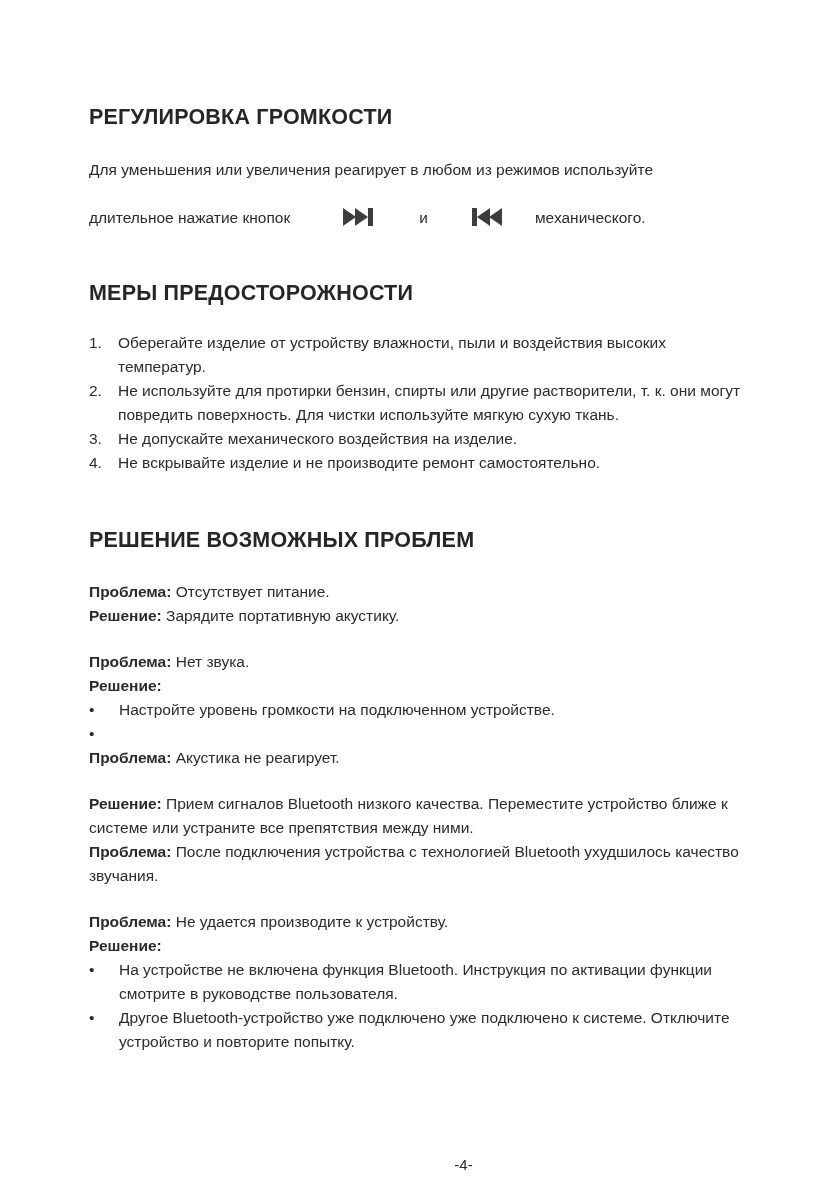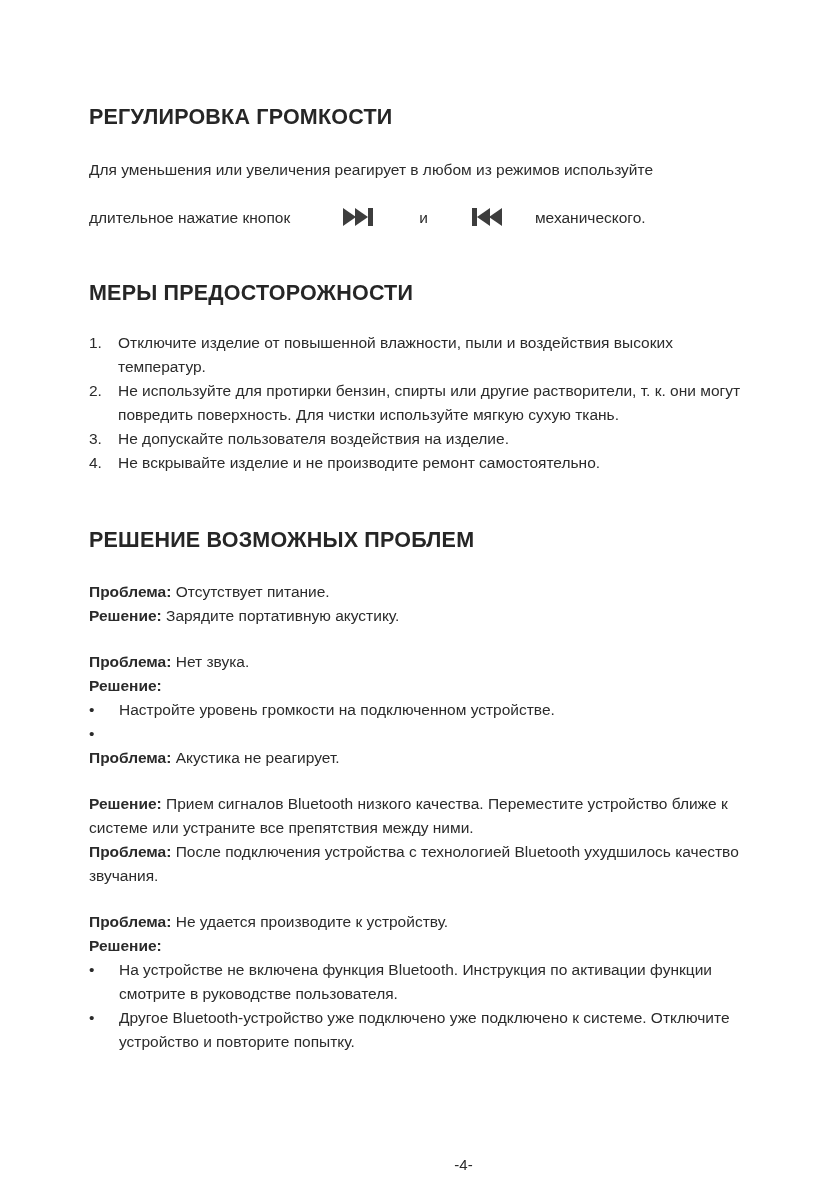--- a/index.html
+++ b/index.html
@@ -79,31 +79,31 @@
             </svg></span><span class="suffix">механического.</span>
       </div>
     </div>
   </section>
 
   <section>
     <h1 class="h prec-h">МЕРЫ ПРЕДОСТОРОЖНОСТИ</h1>
     <ol class="numlist">
       <li>
         <span class="num">1.</span>
-        <span class="litext">Отключите изделие от повышенной влажности, пыли и воздействия высоких
+        <span class="litext">Оберегайте изделие от устройству влажности, пыли и воздействия высоких
 температур.</span>
       </li>
       <li>
         <span class="num">2.</span>
         <span class="litext">Не используйте для протирки бензин, спирты или другие растворители, т. к. они могут
 повредить поверхность. Для чистки используйте мягкую сухую ткань.</span>
       </li>
       <li>
         <span class="num">3.</span>
-        <span class="litext">Не допускайте пользователя воздействия на изделие.</span>
+        <span class="litext">Не допускайте механического воздействия на изделие.</span>
       </li>
       <li>
         <span class="num">4.</span>
         <span class="litext">Не вскрывайте изделие и не производите ремонт самостоятельно.</span>
       </li>
     </ol>
   </section>
 
   <section>
     <h1 class="h ts-h">РЕШЕНИЕ ВОЗМОЖНЫХ ПРОБЛЕМ</h1>

